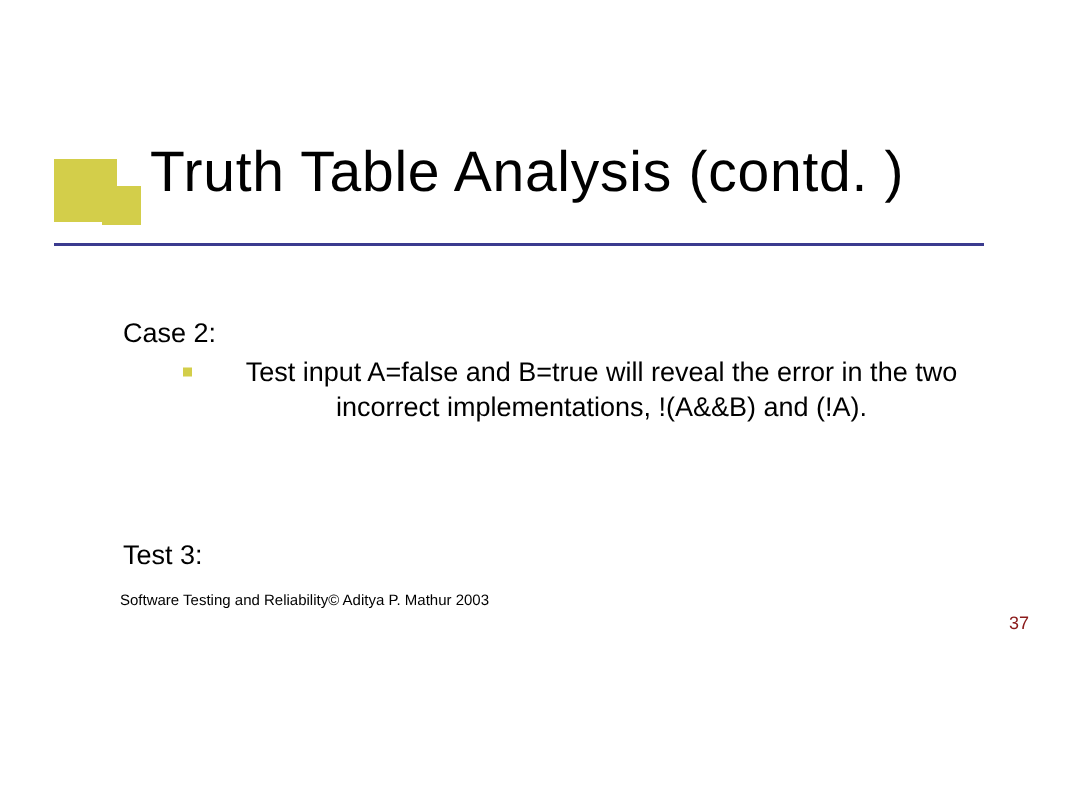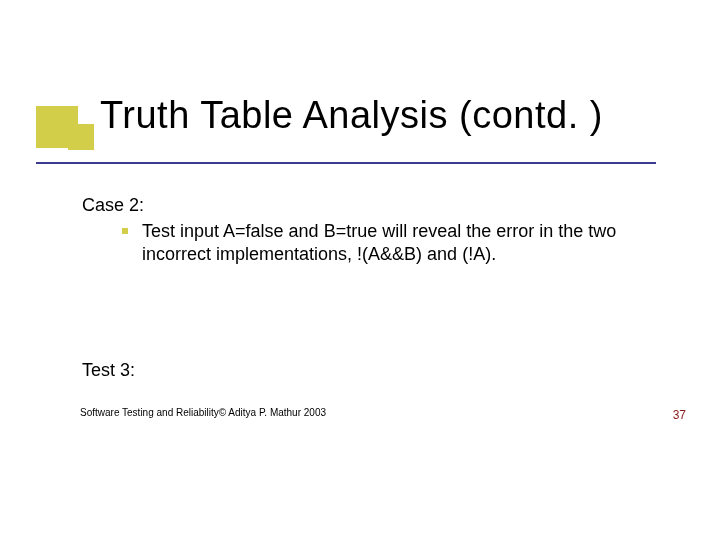--- a/index.html
+++ b/index.html
@@ -49,49 +49,50 @@
     left: 100px;
     font-size: 38px;
     font-weight: 400;
     letter-spacing: 0.5px;
   }
   .case-block {
     position: absolute;
     left: 82px;
     right: 60px;
   }
-  .case2 { top: 179px; }
+  .case2 { top: 196px; }
   .case3 { top: 344px; }
   .case-label {
     font-size: 18px;
     margin: 0 0 4px 0;
   }
   .bullet-row {
     display: flex;
     align-items: flex-start;
     margin-left: 40px;
     gap: 14px;
+    text-align: center;
   }
   .bullet-square {
     width: 6px;
     height: 6px;
     background: #d3ce4a;
     margin-top: 8px;
     flex-shrink: 0;
   }
   .bullet-text {
     font-size: 18px;
     line-height: 1.3;
   }
   .bullet-text b {
     font-weight: bold;
   }
   .footer {
     position: absolute;
-    bottom: 22px;
+    bottom: 34px;
     left: 80px;
     font-size: 10px;
   }
   .page-num {
     position: absolute;
     bottom: 18px;
     right: 34px;
     font-size: 12px;
     color: #8b1a1a;
   }

